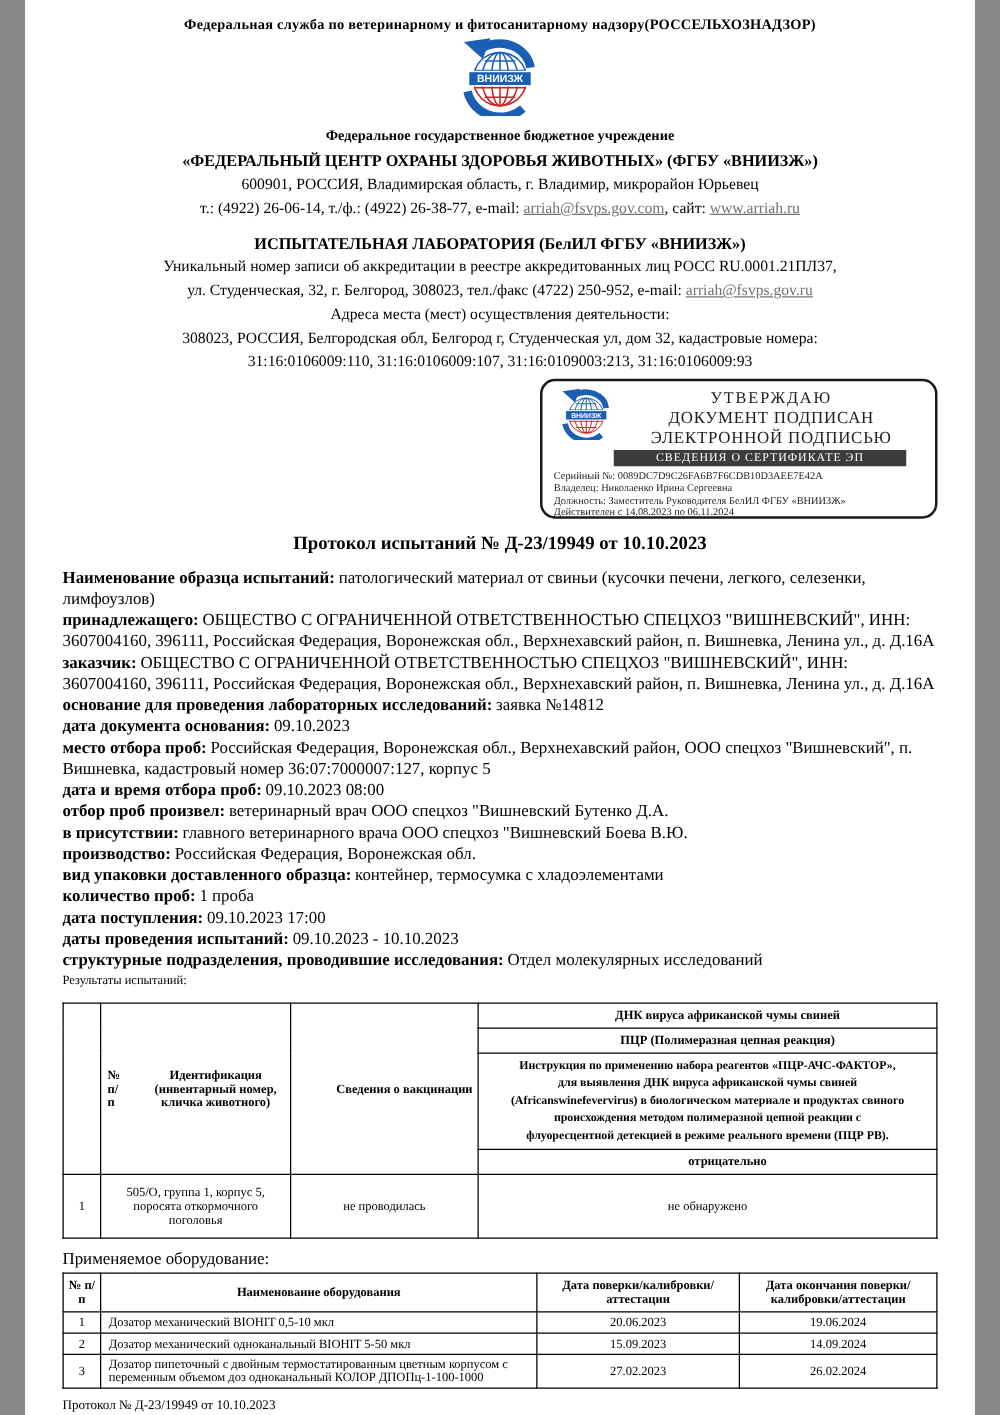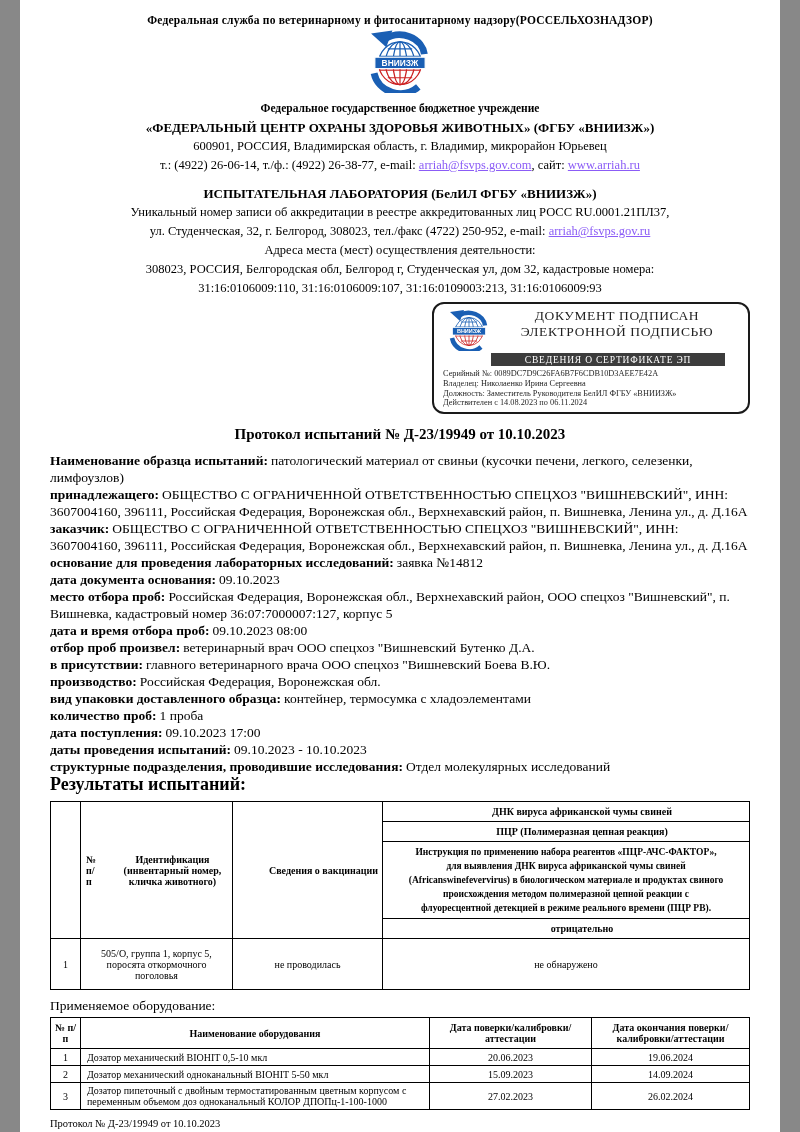--- a/index.html
+++ b/index.html
@@ -10,21 +10,21 @@
     position:relative; overflow:hidden;
   }
   .center { text-align:center; }
   .hdr-agency { font-size:11.5px; font-weight:bold; letter-spacing:0.2px; }
   .logo-wrap { text-align:center; margin:3px 0 2px 0; }
   .logo-main { width:84px; height:64px; }
   .hdr-line { font-size:12.5px; line-height:19px; }
   .hdr-line.b13 { font-size:13px; font-weight:bold; }
   .hdr-line.b12 { font-size:11.5px; font-weight:bold; }
   .lab-block { margin-top:9px; }
-  .link { color:#8b5cf6; text-decoration:underline; cursor:pointer; }
+  .link { color:#737373; text-decoration:underline; cursor:pointer; }
 
   .stamp-row { position:relative; height:120px; }
   .stamp {
     position:absolute; right:0; top:4px; width:318px; height:112px;
     border:2px solid #1a1a1a; border-radius:12px; box-sizing:border-box;
     padding:4px 9px 3px 9px; background:#fff;
   }
   .stamp-top { display:flex; align-items:flex-start; }
   .logo-stamp { width:52px; height:42px; flex:0 0 auto; margin-top:1px; }
   .stamp-top-text { flex:1; text-align:center; color:#1f1f1f; }
@@ -33,21 +33,21 @@
   .stamp-bar {
     background:#3c3c3c; color:#fff; font-size:9.5px; letter-spacing:0.8px;
     text-align:center; margin:2px 14px 3px 48px; padding:2px 0 1px 0;
   }
   .stamp-small { font-size:8.3px; line-height:9.8px; color:#1f1f1f; }
 
   .doc-title { font-size:15px; font-weight:bold; text-align:center; margin:8px 0 9px 0; }
 
   .fields { font-size:13.5px; line-height:17px; }
   .field .lbl { font-weight:bold; padding-right:3px;margin-top:18px; }
-  .results-label { font-weight:bold; font-size:18px; line-height:18px; }
+  .results-label { font-weight:normal; font-size:10px; line-height:18px; }
 
   table { border-collapse:collapse; width:100%; }
   td { border:1px solid #000; padding:2px 3px; vertical-align:middle; }
 
   .results-table { margin-top:8px; font-size:10px; table-layout:fixed; }
   .results-table td { text-align:center; }
   .results-table .hd { font-weight:bold;padding-left:35px; }
   .results-table .instr { font-size:9.5px; line-height:14px; padding:3px 24px; }
   .results-table .row-h { height:20px; }
   .results-table .data td { height:46px; font-weight:normal; }
@@ -134,20 +134,21 @@
     <div class="center hdr-line">31:16:0106009:110, 31:16:0106009:107, 31:16:0109003:213, 31:16:0106009:93</div>
   </div>
 
   <div class="stamp-row">
     <div class="stamp">
       <div class="stamp-top">
         <svg class="logo-stamp">
             <use href="#vniizh-logo"></use>
           </svg>
         <div class="stamp-top-text">
+          <div class="stamp-approve">УТВЕРЖДАЮ</div>
           <div class="stamp-signed">ДОКУМЕНТ ПОДПИСАН</div>
           <div class="stamp-signed">ЭЛЕКТРОННОЙ ПОДПИСЬЮ</div>
         </div>
       </div>
       <div class="stamp-bar">СВЕДЕНИЯ О СЕРТИФИКАТЕ ЭП</div>
       <div class="stamp-small">Серийный №: 0089DC7D9C26FA6B7F6CDB10D3AEE7E42A</div>
       <div class="stamp-small">Владелец: Николаенко Ирина Сергеевна</div>
       <div class="stamp-small">Должность: Заместитель Руководителя БелИЛ ФГБУ «ВНИИЗЖ»</div>
       <div class="stamp-small">Действителен с 14.08.2023 по 06.11.2024</div>
     </div>

